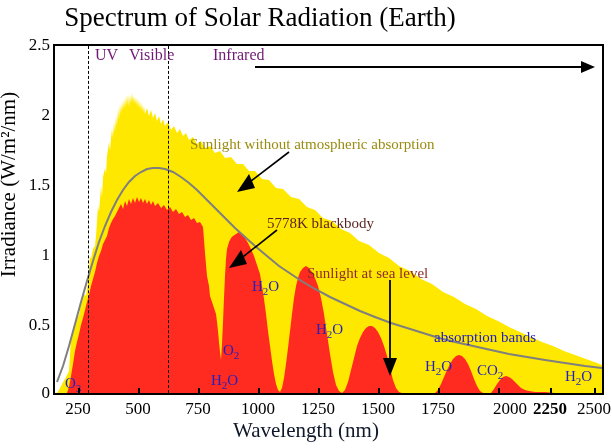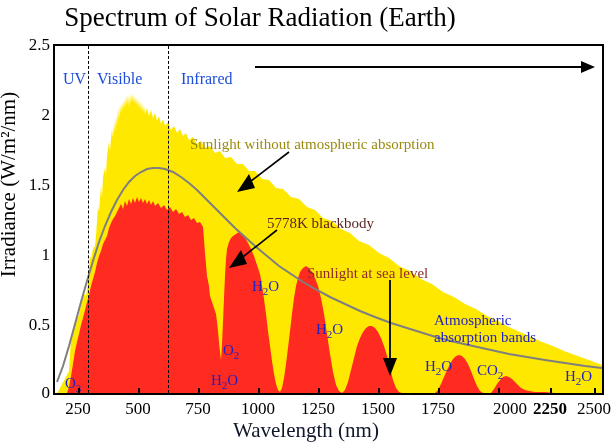--- a/index.html
+++ b/index.html
@@ -44,21 +44,21 @@
   .ytickmark{position:absolute;left:53px;width:7px;height:2px;background:#000;}
   .xtickwrap{position:absolute;left:0;top:395px;width:612px;height:28px;}
   .xtick{
     position:absolute;font-size:17px;color:#000;text-align:center;
     transform:translateX(-50%);top:4px;white-space:nowrap;
   }
   .xtickmark{position:absolute;top:-7px;width:2px;height:7px;background:#000;}
 
   
   .divider{position:absolute;width:0;border-left:1px dashed #000;top:0;height:347px;}
-  .bandlabel{position:absolute;font-size:16px;color:#1d4ed8;top:24px;white-space:nowrap;}
+  .bandlabel{position:absolute;font-size:16px;color:#701a75;top:0;white-space:nowrap;margin-left:32px;}
 
   .annot{position:absolute;font-size:15px;white-space:nowrap;}
   .annot.olive{color:#9a8b10;}
   .annot.brown{color:#5c1f1f;}
   .annot.darkred{color:#8e2a2a;}
   .annot.blue2{color:#2222c0;font-size:15px;line-height:17px;white-space:normal;width:120px;}
   .mol{position:absolute;color:#2222c0;font-size:15px;white-space:nowrap;}
   .mol sub{font-size:11px;}
 </style>
 </head>
@@ -178,21 +178,20 @@
         <line x1="52" y1="2" x2="14" y2="32" stroke="#000" stroke-width="1.6"></line>
         <polygon points="16,22 4,40 22,36" fill="#000"></polygon>
       </svg>
 
       <div class="annot darkred" style="left:252px;top:219px;text-align:center;">Sunlight at sea level</div>
       <svg style="position:absolute;left:327px;top:234px;width:16px;height:96px;">
         <line x1="8" y1="0" x2="8" y2="80" stroke="#000" stroke-width="1.8"></line>
         <polygon points="1,78 8,96 15,78" fill="#000"></polygon>
       </svg>
 
-      <div class="annot blue2" style="left:379px;top:266px;">Atmospheric</div>
       <div class="annot blue2" style="left:379px;top:283px;">absorption bands</div>
 
       <div class="mol" style="left:10px;top:329px;">
         <span>O</span><sub>3</sub>
       </div>
 
       <div class="mol" style="left:124px;top:296px;margin-left:44px;">
         <span>O</span><sub>2</sub>
       </div>
 

